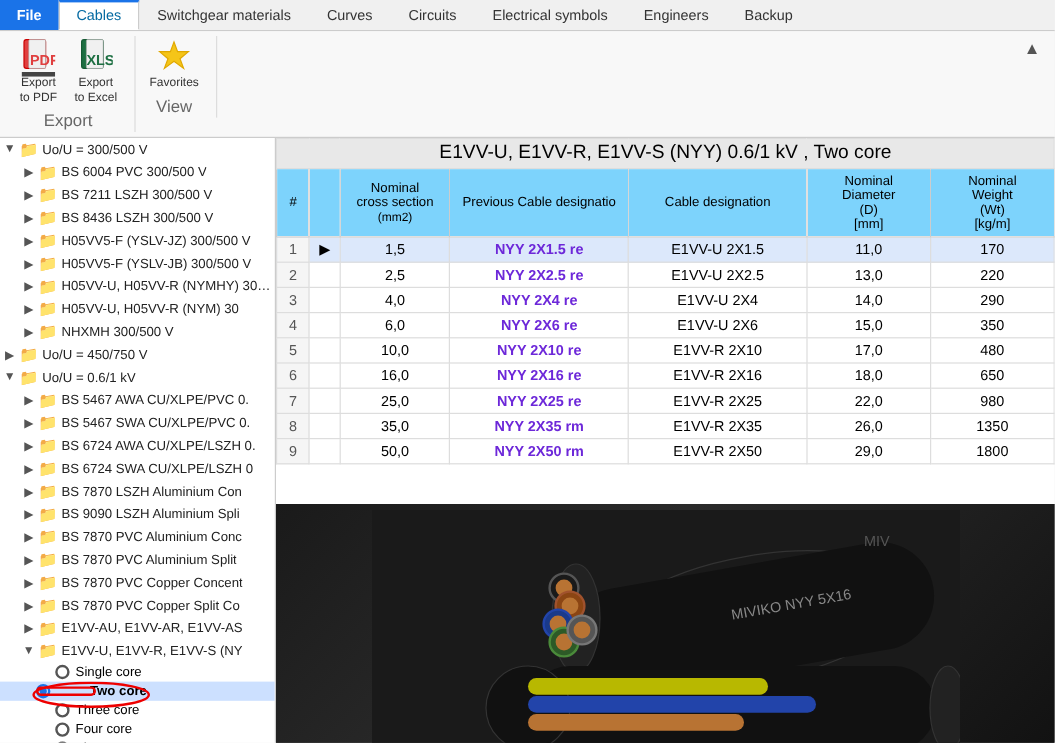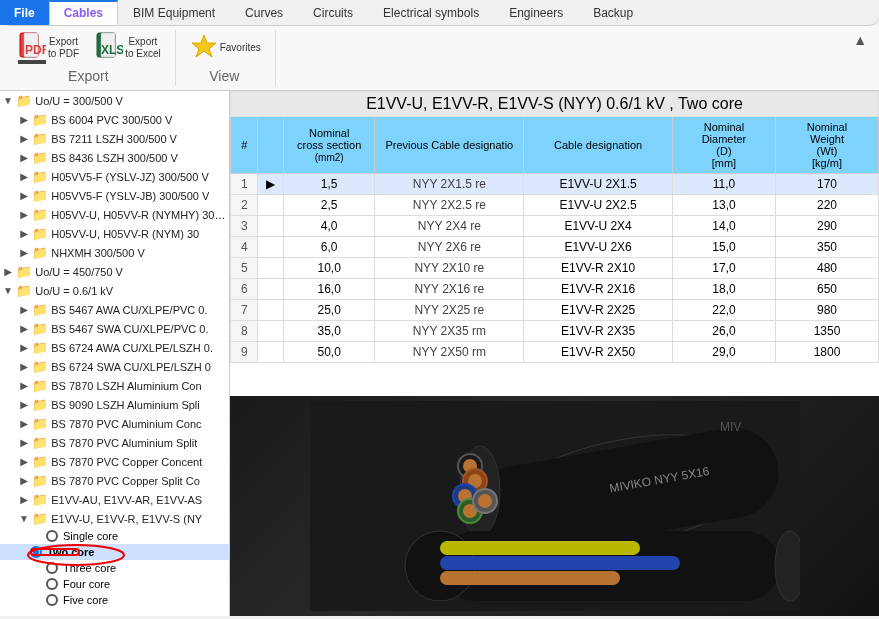--- a/index.html
+++ b/index.html
@@ -5,39 +5,38 @@
     * { box-sizing: border-box; margin: 0; padding: 0; font-family: 'Segoe UI', Arial, sans-serif; font-size: 12px; }
     body { background: #f0f0f0; width: 879px; height: 619px; overflow: hidden; }
 
     
     .menu-bar {
       display: flex;
       align-items: stretch;
       background: #f0f0f0;
       border-bottom: 1px solid #ccc;
       height: 26px;
-      border-radius: 10px;
     }
     .menu-tab {
       padding: 4px 14px;
       cursor: pointer;
       color: #333;
       border: 1px solid transparent;
       display: flex;
       align-items: center;
       white-space: nowrap;
     }
     .menu-tab.active {
       background: white;
       border-top: 2px solid #1a73e8;
       border-left: 1px solid #ccc;
       border-right: 1px solid #ccc;
       border-bottom: 1px solid white;
-      font-weight: bold;
-      color: #8b5cf6;
+      font-weight: normal;
+      color: #0369a1;
     }
     .menu-tab-file {
       background: #1a73e8;
       color: white;
       padding: 4px 14px;
       font-weight: bold;
       border: none;
       display: flex;
       align-items: center;
     }
@@ -55,21 +54,21 @@
       display: flex;
       flex-direction: column;
       align-items: center;
       border-right: 1px solid #ddd;
       padding: 0 8px 2px 2px;
       min-width: 60px;
     }
     .toolbar-group:last-child { border-right: none; }
     .toolbar-btn {
       display: flex;
-      flex-direction: row;
+      flex-direction: column;
       align-items: center;
       cursor: pointer;
       padding: 2px 6px;
       border-radius: 3px;
     }
     .toolbar-icon {
       width: 32px; height: 32px;
       display: flex; align-items: center; justify-content: center;
       font-size: 22px;
     }
@@ -201,21 +200,21 @@
     }
     .data-table td {
       border: 1px solid #ddd;
       padding: 3px 6px;
       text-align: center;
     }
     .row-num {
       color: #555;
       background: #f5f5f5;
     }
-    .link-blue { color: #404040; cursor: pointer; }
+    .link-blue { color: #6d28d9; cursor: pointer; font-weight: bold; }
     .row-highlighted {
       background: #dce8fb;
     }
 
     
     .image-area {
       height: 220px;
       background: #222;
       display: flex;
       align-items: center;
@@ -242,21 +241,21 @@
     .folder-open-icon { color: #f5a623; }
   </style>
 </head>
 <body>
 
 <div>
 
   <div class="menu-bar">
     <div class="menu-tab-file">File</div>
     <div class="menu-tab active">Cables</div>
-    <div class="menu-tab">BIM Equipment</div>
+    <div class="menu-tab">Switchgear materials</div>
     <div class="menu-tab">Curves</div>
     <div class="menu-tab">Circuits</div>
     <div class="menu-tab">Electrical symbols</div>
     <div class="menu-tab">Engineers</div>
     <div class="menu-tab">Backup</div>
 
   </div>
 
   <div class="toolbar">
     <div class="toolbar-group">
@@ -420,21 +419,21 @@
       <div class="tree-item indent-1">
         <span class="tree-toggle">▼</span>
         <span class="tree-icon folder-open-icon">📁</span>
         <span class="tree-label">E1VV-U, E1VV-R, E1VV-S  (NY</span>
       </div>
 
       <div class="radio-item indent-2" style="padding-left:46px;">
         <div class="radio-circle"></div>
         <span class="tree-label">Single core</span>
       </div>
-      <div class="radio-item indent-2 selected" style="position:relative;">
+      <div class="radio-item indent-2 selected" style="position:relative;gap:28px;">
         <div style="position:absolute;left:30px;top:50%;transform:translateY(-50%);border:2px solid #e00;border-radius:10px;padding:2px 44px 2px 2px;pointer-events:none;"></div>
         <div class="radio-circle checked"></div>
         <span class="tree-label" style="font-weight:bold;">Two core</span>
         <svg style="position:absolute;left:26px;top:0;width:100px;height:22px;pointer-events:none;" viewBox="0 0 100 22">
           <ellipse cx="50" cy="11" rx="48" ry="10" fill="none" stroke="#e00" stroke-width="2"></ellipse>
         </svg>
       </div>
       <div class="radio-item indent-2" style="padding-left:46px;">
         <div class="radio-circle"></div>
         <span class="tree-label">Three core</span>

